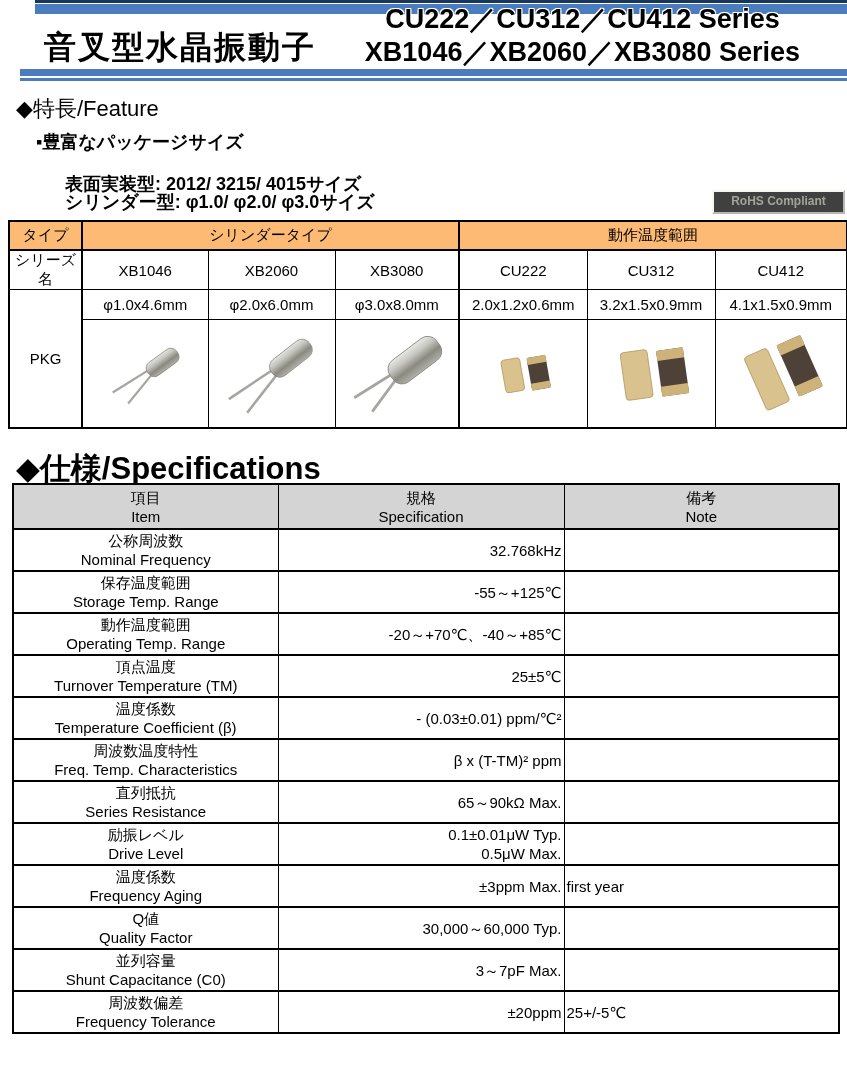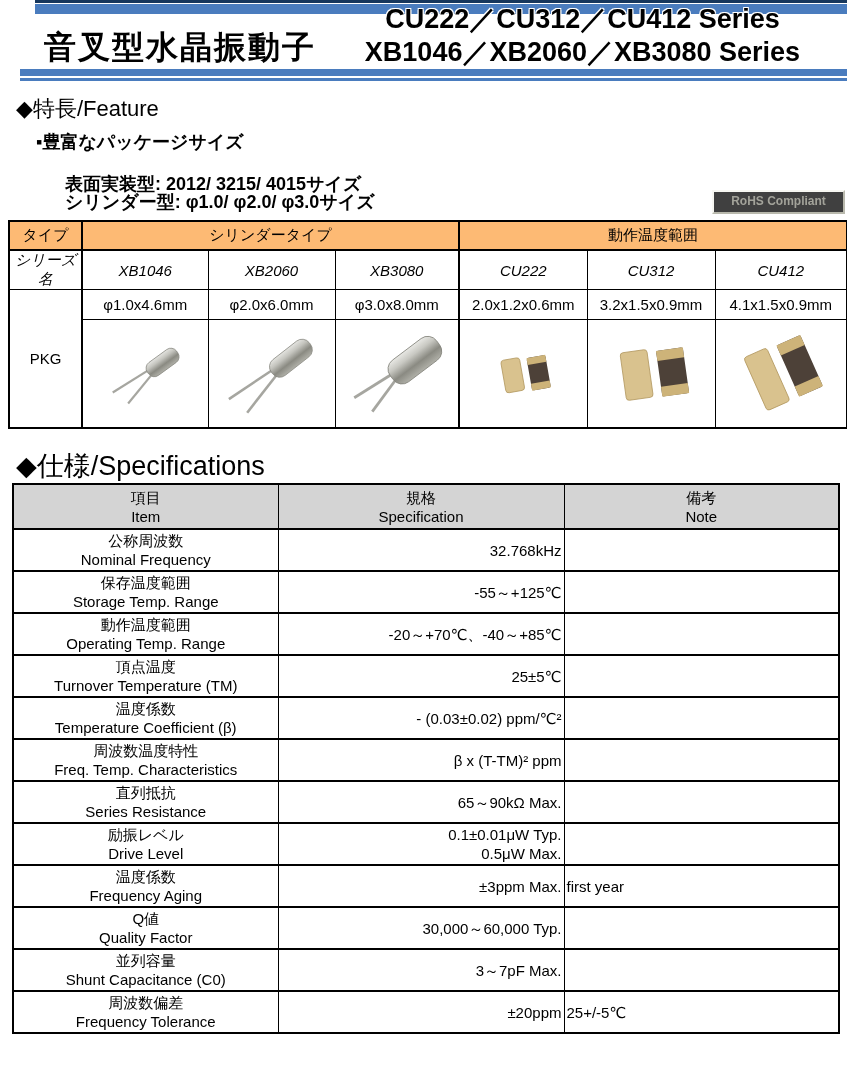--- a/index.html
+++ b/index.html
@@ -50,27 +50,27 @@
     border: 2px solid #000;
   }
   .pkg-table td {
     border: 1px solid #000; text-align: center; vertical-align: middle;
     font-size: 15px; padding: 0; overflow: hidden;
   }
   .pkg-table tr.group-row td { background: #fdba74; border-bottom: 2px solid #000; }
   .pkg-table td.col-head { border-right: 2px solid #000; }
   .pkg-table td.smd-div { border-left: 2px solid #000; }
   .pkg-table tr.group-row  { height: 29px; }
-  .pkg-table tr.series-row { height: 30px; font-size: 16px; font-style: italic; }
+  .pkg-table tr.series-row { height: 30px; font-size: 16px; }
   .pkg-table tr.size-row   { height: 30px; }
   .pkg-table tr.photo-row  { height: 108px; }
   .pkg-photo { display: block; margin: 0 auto; }
 
   
-  .spec-heading { position: absolute; left: 16px; top: 448px; font-size: 27px; font-weight: normal; }
+  .spec-heading { position: absolute; left: 16px; top: 448px; font-size: 31px; font-weight: bold; }
   .spec-table {
     position: absolute; left: 12px; top: 483px; width: 826px;
     border-collapse: collapse; table-layout: fixed;
     border: 2px solid #000;
   }
   .spec-table td {
     border-left: 1px solid #000; border-right: 1px solid #000;
     border-top: 2px solid #000; border-bottom: 2px solid #000;
     vertical-align: middle; font-size: 15px; line-height: 19px; padding: 1px 2px;
   }
@@ -282,21 +282,21 @@
       <div>Turnover Temperature (TM)</div>
     </td>
     <td class="spec-cell">25±5℃</td>
     <td class="note-cell"></td>
   </tr>
   <tr class="body-row">
     <td class="item-cell">
       <div>温度係数</div>
       <div>Temperature Coefficient (β)</div>
     </td>
-    <td class="spec-cell">- (0.03±0.02) ppm/℃²</td>
+    <td class="spec-cell">- (0.03±0.01) ppm/℃²</td>
     <td class="note-cell"></td>
   </tr>
   <tr class="body-row">
     <td class="item-cell">
       <div>周波数温度特性</div>
       <div>Freq. Temp. Characteristics</div>
     </td>
     <td class="spec-cell">β x (T-TM)² ppm</td>
     <td class="note-cell"></td>
   </tr>

